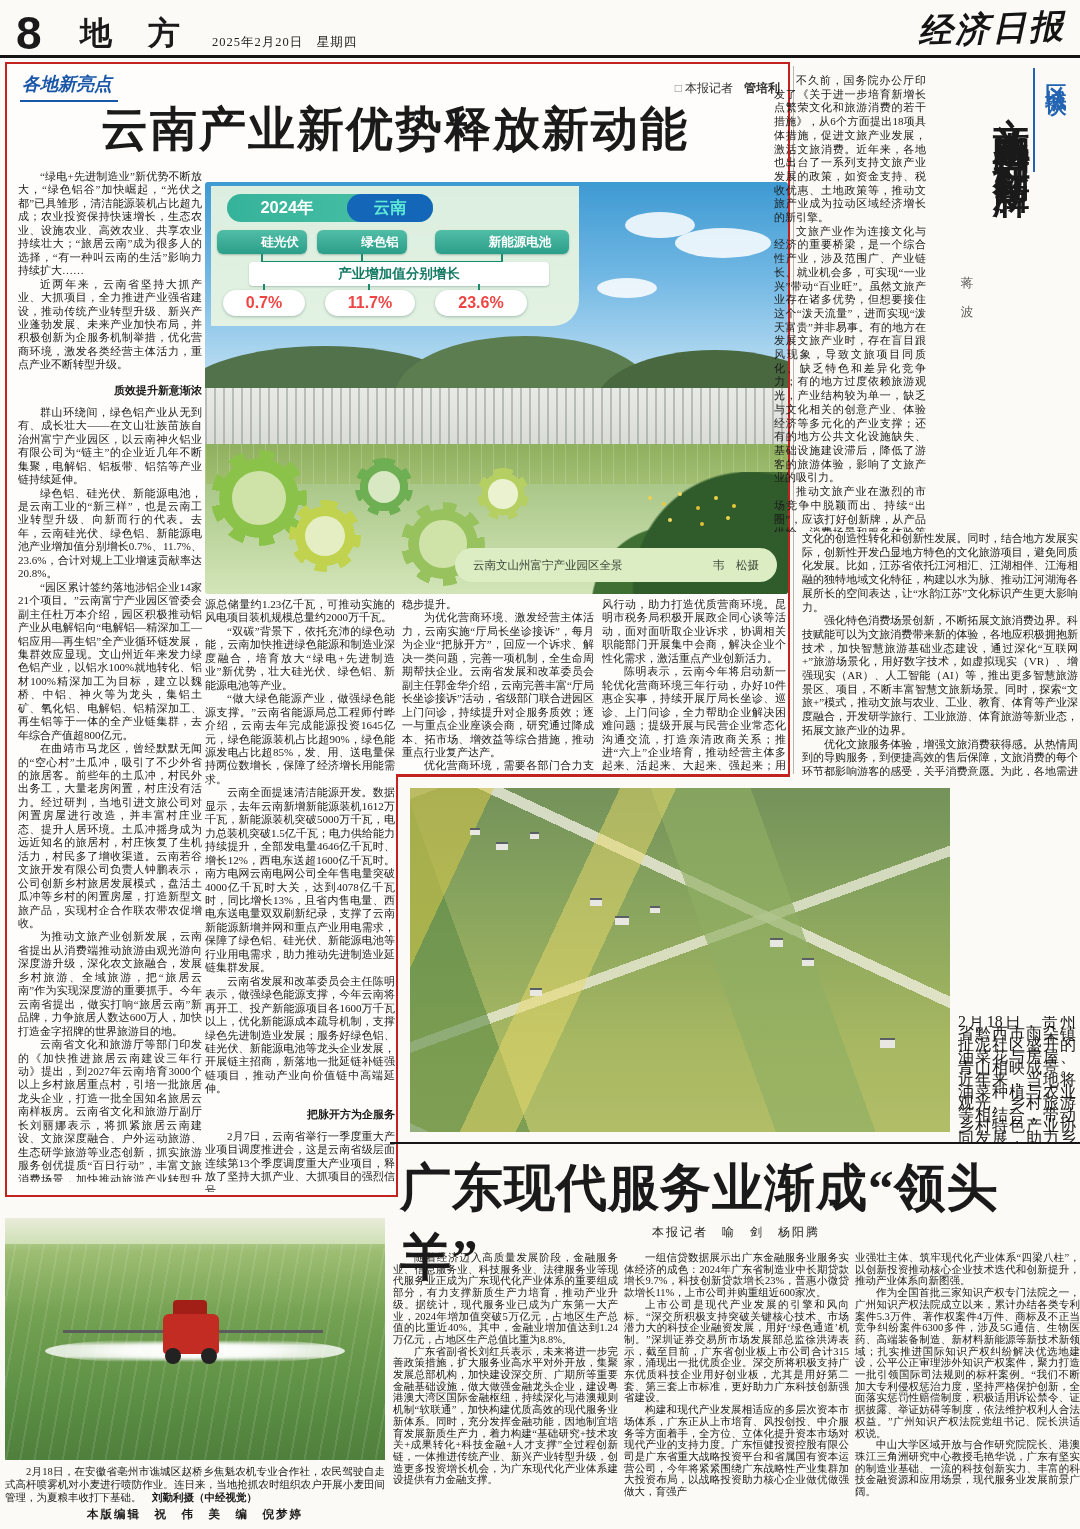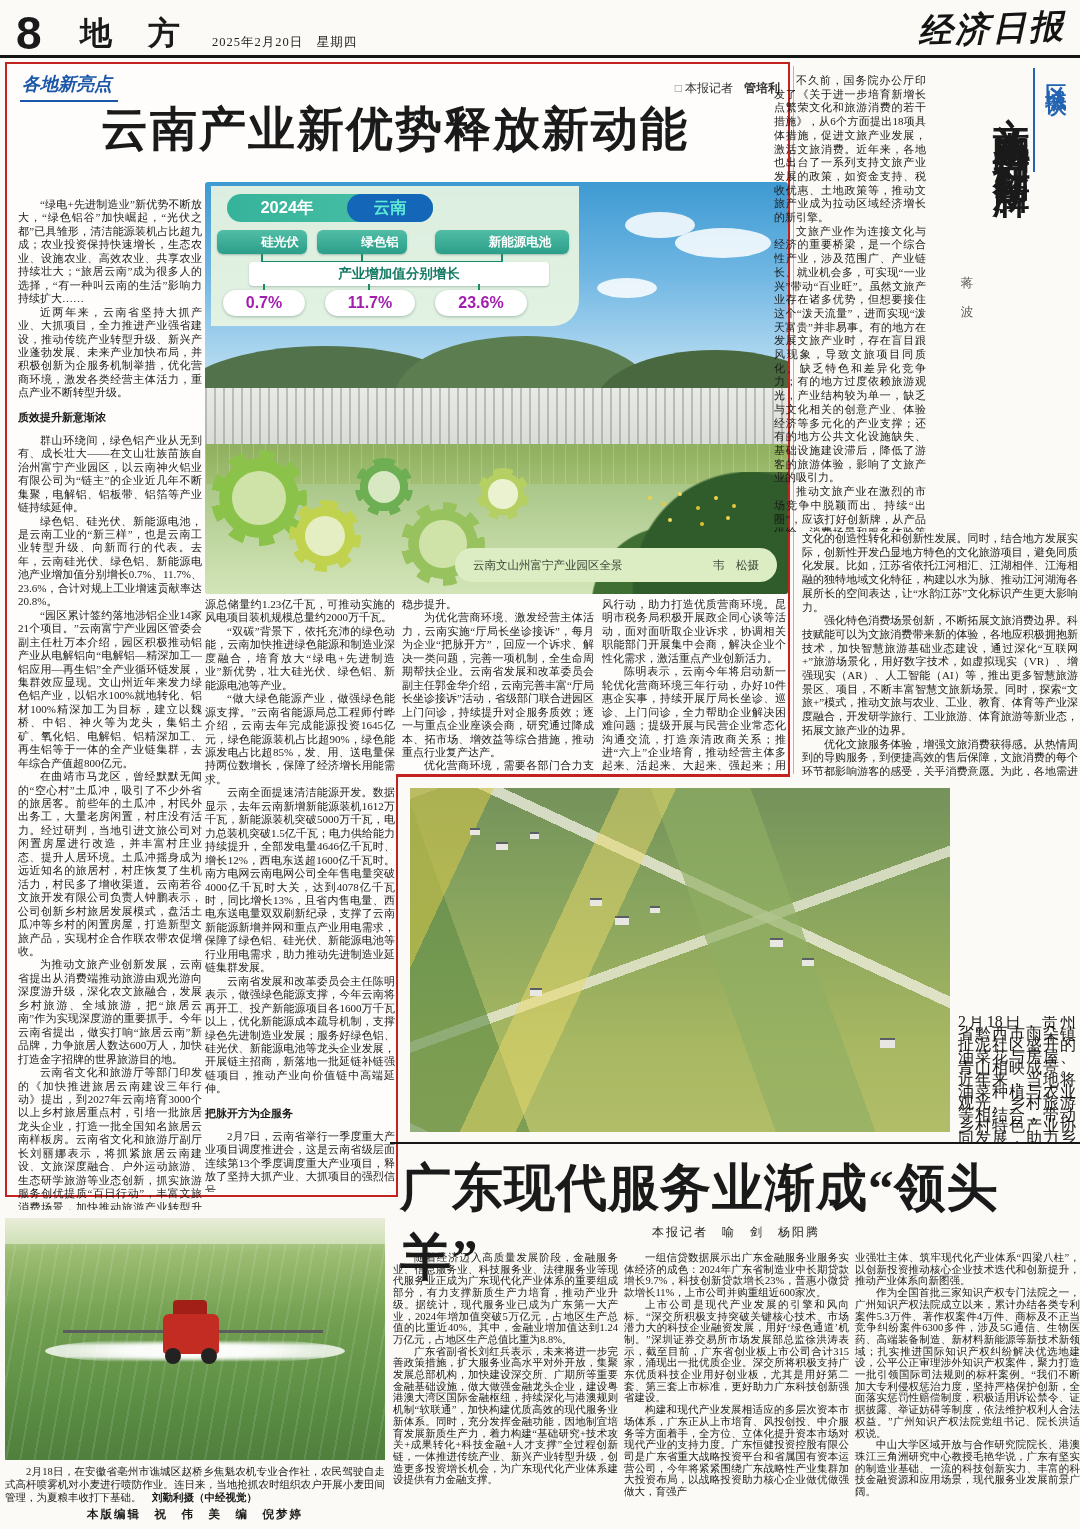--- a/index.html
+++ b/index.html
@@ -24,38 +24,38 @@
   #photo-feature-topline { left:396px; top:774px; width:394px; height:2.5px; background:#c3231f; }
 
   #column-tag { left:20px; top:72px; font-size:18px; font-weight:700; font-style:italic; color:#1b57a8; border-bottom:2px solid #1b57a8; padding:0 6px 4px 2px; }
   #main-byline { right:300px; top:80px; font-size:12px; color:#333; }
   #main-byline .sq { color:#888; }
   #main-headline { left:45px; top:98px; width:700px; text-align:center; font-size:47px; font-weight:900; letter-spacing:2px; font-family:"Liberation Sans","DejaVu Sans",sans-serif; }
 
   .newscol p, .newscol div.subhead { font-size:11px; }
   .newscol p { line-height:13.45px; text-align:justify; text-indent:2em; }
   .newscol p.cont { text-indent:0; }
-  .newscol .subhead { font-family:Liberation Mono, monospace; font-weight:700; font-size:15px; text-align:left; line-height:20px; padding:8px 0 6px; }
-  #col1 { left:18px; top:198px; width:184px; height:1012px; overflow:hidden; }
+  .newscol .subhead { font-family:Liberation Serif, serif; font-weight:700; font-size:15px; text-align:right; line-height:20px; padding:8px 0 6px; }
+  #col1 { left:18px; top:170px; width:184px; height:1012px; overflow:hidden; }
   #col2 { left:205px; top:598px; width:190px; height:594px; overflow:hidden; }
   #col3 { left:402px; top:598px; width:192px; height:178px; overflow:hidden; }
   #col4 { left:602px; top:598px; width:184px; height:178px; overflow:hidden; }
 
   
   #infographic { left:205px; top:182px; width:583px; height:412px; overflow:hidden; border-radius:3px;
     background:linear-gradient(180deg,#3e9ad2 0%,#6fb6e3 22%,#b8dcf1 46%,#ddeef7 58%,#e9f2e4 66%); }
   .cloud { position:absolute; background:#fff; border-radius:50%; opacity:.85; }
   #ig-panel { position:absolute; left:6px; top:4px; width:368px; height:140px; background:rgba(233,245,225,.92); border-radius:0 0 26px 0; }
   #ig-yearpill { position:absolute; left:22px; top:12px; width:206px; height:28px; background:linear-gradient(90deg,#35b39a,#4cc2a8); border-radius:15px; display:flex; align-items:center; }
   #ig-year { flex:1; text-align:center; color:#fff; font-weight:700; font-size:16.5px; font-family:"Liberation Sans",sans-serif;}
   #ig-region { width:86px; height:28px; background:#1467b8; border-radius:14px; color:#5eead4; font-weight:700; font-size:16.5px; display:flex; align-items:center; justify-content:center; font-family:"Liberation Sans",sans-serif;}
   .ig-chip { position:absolute; top:48px; height:24px; background:linear-gradient(180deg,#51bda6,#2b9e89); border-radius:6px; color:#fff; font-weight:700; font-size:12.5px; display:flex; align-items:center; justify-content:center; font-family:"Liberation Sans",sans-serif; box-shadow:0 1px 2px rgba(0,60,50,.3);padding-left:36px;}
   .ig-line { position:absolute; background:#1d8a6e; }
   #ig-banner { position:absolute; left:44px; top:80px; width:300px; height:24px; background:#fff; border-radius:4px; color:#137a63; font-weight:700; font-size:13.5px; display:flex; align-items:center; justify-content:center; font-family:"Liberation Sans",sans-serif; box-shadow:0 1px 2px rgba(0,60,50,.25);}
-  .ig-val { position:absolute; top:108px; height:26px; background:#fff; border-radius:13px; color:#a21caf; font-weight:700; font-size:16px; display:flex; align-items:center; justify-content:center; font-family:"Liberation Sans",sans-serif; box-shadow:0 1px 3px rgba(0,60,50,.3);}
+  .ig-val { position:absolute; top:108px; height:26px; background:#fff; border-radius:13px; color:#ef4444; font-weight:700; font-size:16px; display:flex; align-items:center; justify-content:center; font-family:"Liberation Sans",sans-serif; box-shadow:0 1px 3px rgba(0,60,50,.3);}
   #ig-mountains { position:absolute; left:-30px; top:148px; width:660px; height:70px; }
   #ig-mountains div { position:absolute; background:#51724a; border-radius:50%; }
   #ig-plant { position:absolute; left:0; top:206px; width:583px; height:58px;
     background:repeating-linear-gradient(90deg,rgba(110,120,116,.38) 0 2px,rgba(0,0,0,0) 2px 9px),linear-gradient(180deg,#e8eae6,#d9dcd6); }
   #ig-field { position:absolute; left:0; top:262px; width:583px; height:42px;
     background:repeating-linear-gradient(90deg,rgba(255,255,255,.18) 0 1px,rgba(0,0,0,0) 1px 12px),linear-gradient(180deg,#8fb05e,#a3bf74); }
   #ig-ground { position:absolute; left:0; top:302px; width:583px; height:110px; background:linear-gradient(180deg,#aac789,#d3e5b8); }
   .gear { position:absolute; border-radius:50%; }
   .gear:after { content:""; position:absolute; left:22%; top:22%; width:56%; height:56%; border-radius:50%; background:var(--h); }
   #ig-foliage { position:absolute; right:0; top:290px; width:260px; height:122px;

